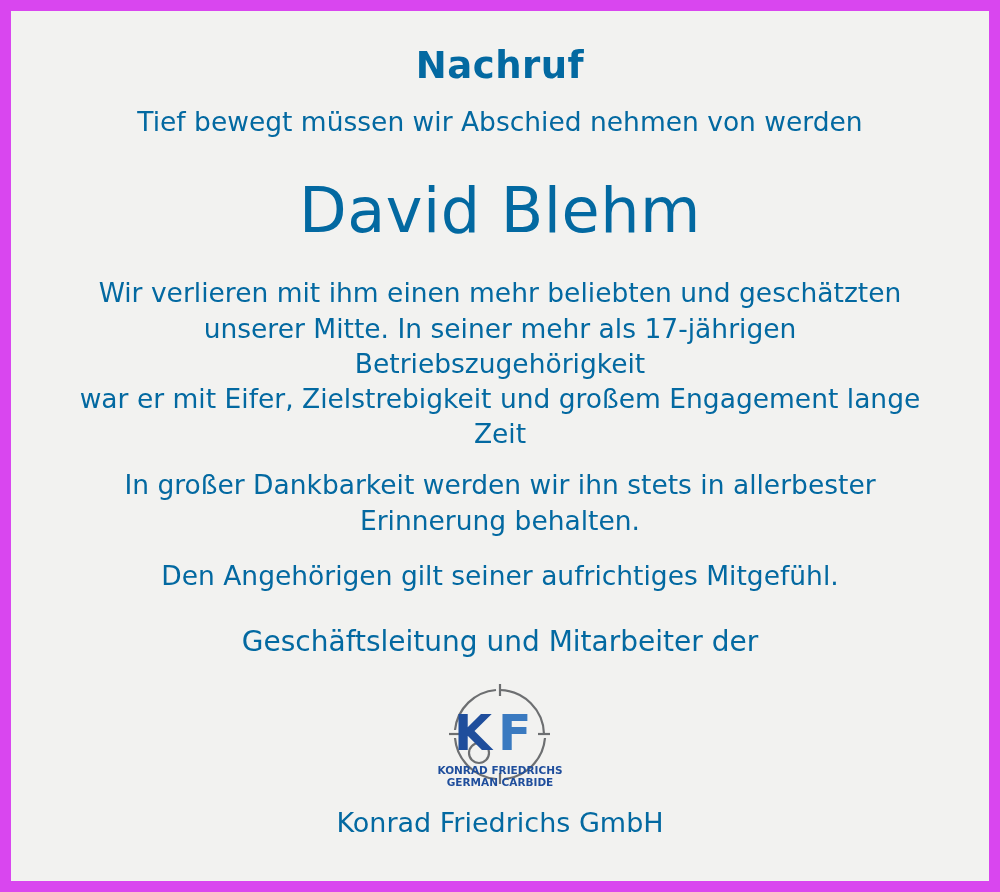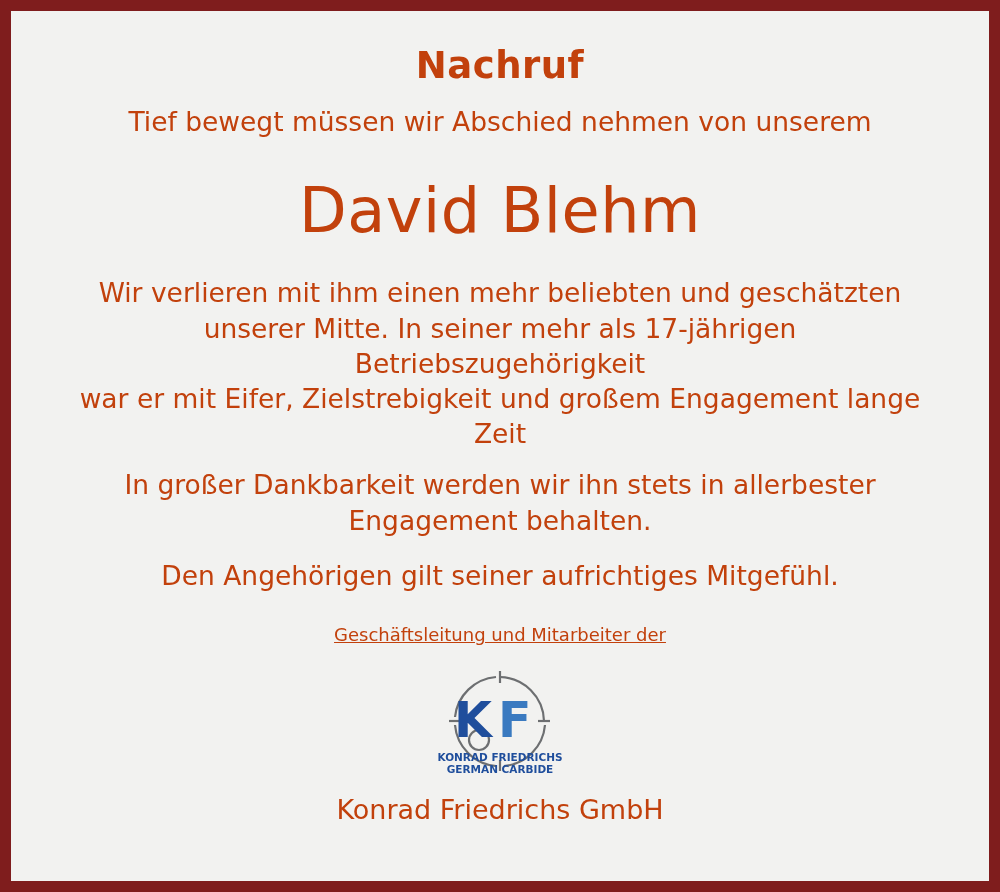--- a/index.html
+++ b/index.html
@@ -9,25 +9,25 @@
   }
   body {
     width: 1000px;
     height: 892px;
     font-family: "DejaVu Sans", sans-serif;
   }
   .obituary {
     box-sizing: border-box;
     width: 1000px;
     height: 892px;
-    border: 11px solid #7f1d1d;
+    border: 11px solid #d946ef;
     background: #f2f2f0;
     padding: 30px 46px 0 46px;
     text-align: center;
-    color: #c2410c;
+    color: #0369a1;
     overflow: hidden;
   }
   .heading {
     font-size: 37px;
     font-weight: bold;
     letter-spacing: 0.5px;
     margin: 5px 0 18px 0;
     line-height: 1.1;
   }
   .intro {
@@ -49,24 +49,23 @@
     margin: 0 0 16px 0;
   }
   .para.tight {
     margin-bottom: 20px;
   }
   .para-body {
     margin-left: 2px;
     margin-right: 2px;
   }
   .closing {
-    font-size: 18px;
+    font-size: 28px;
     line-height: 1.33;
     margin: 30px 0 0 0;
-    text-decoration: underline;
   }
   .logo-wrap {
     margin: 18px 0 10px 0;
     display: flex;
     justify-content: center;
     align-items: center;
   }
   .logo {
     width: 196px;
     height: 118px;
@@ -82,34 +81,34 @@
   }
 </style>
 </head>
 <body>
 
 <div class="obituary">
 
   <div class="heading">Nachruf</div>
 
   <div class="intro">
-    <div>Tief bewegt müssen wir Abschied nehmen von unserem</div>
+    <div>Tief bewegt müssen wir Abschied nehmen von werden</div>
   </div>
 
   <div class="name">David Blehm</div>
 
   <div class="para para-body">
     <div>Wir verlieren mit ihm einen mehr beliebten und geschätzten</div>
     <div>unserer Mitte. In seiner mehr als 17-jährigen Betriebszugehörigkeit</div>
     <div>war er mit Eifer, Zielstrebigkeit und großem Engagement lange Zeit</div>
   </div>
 
   <div class="para tight">
     <div>In großer Dankbarkeit werden wir ihn stets in allerbester</div>
-    <div>Engagement behalten.</div>
+    <div>Erinnerung behalten.</div>
   </div>
 
   <div class="para">Den Angehörigen gilt seiner aufrichtiges Mitgefühl.</div>
 
   <div class="closing">Geschäftsleitung und Mitarbeiter der</div>
 
   <div class="logo-wrap">
     <div class="logo">
       <svg viewBox="0 0 196 118" width="196" height="118">
 

